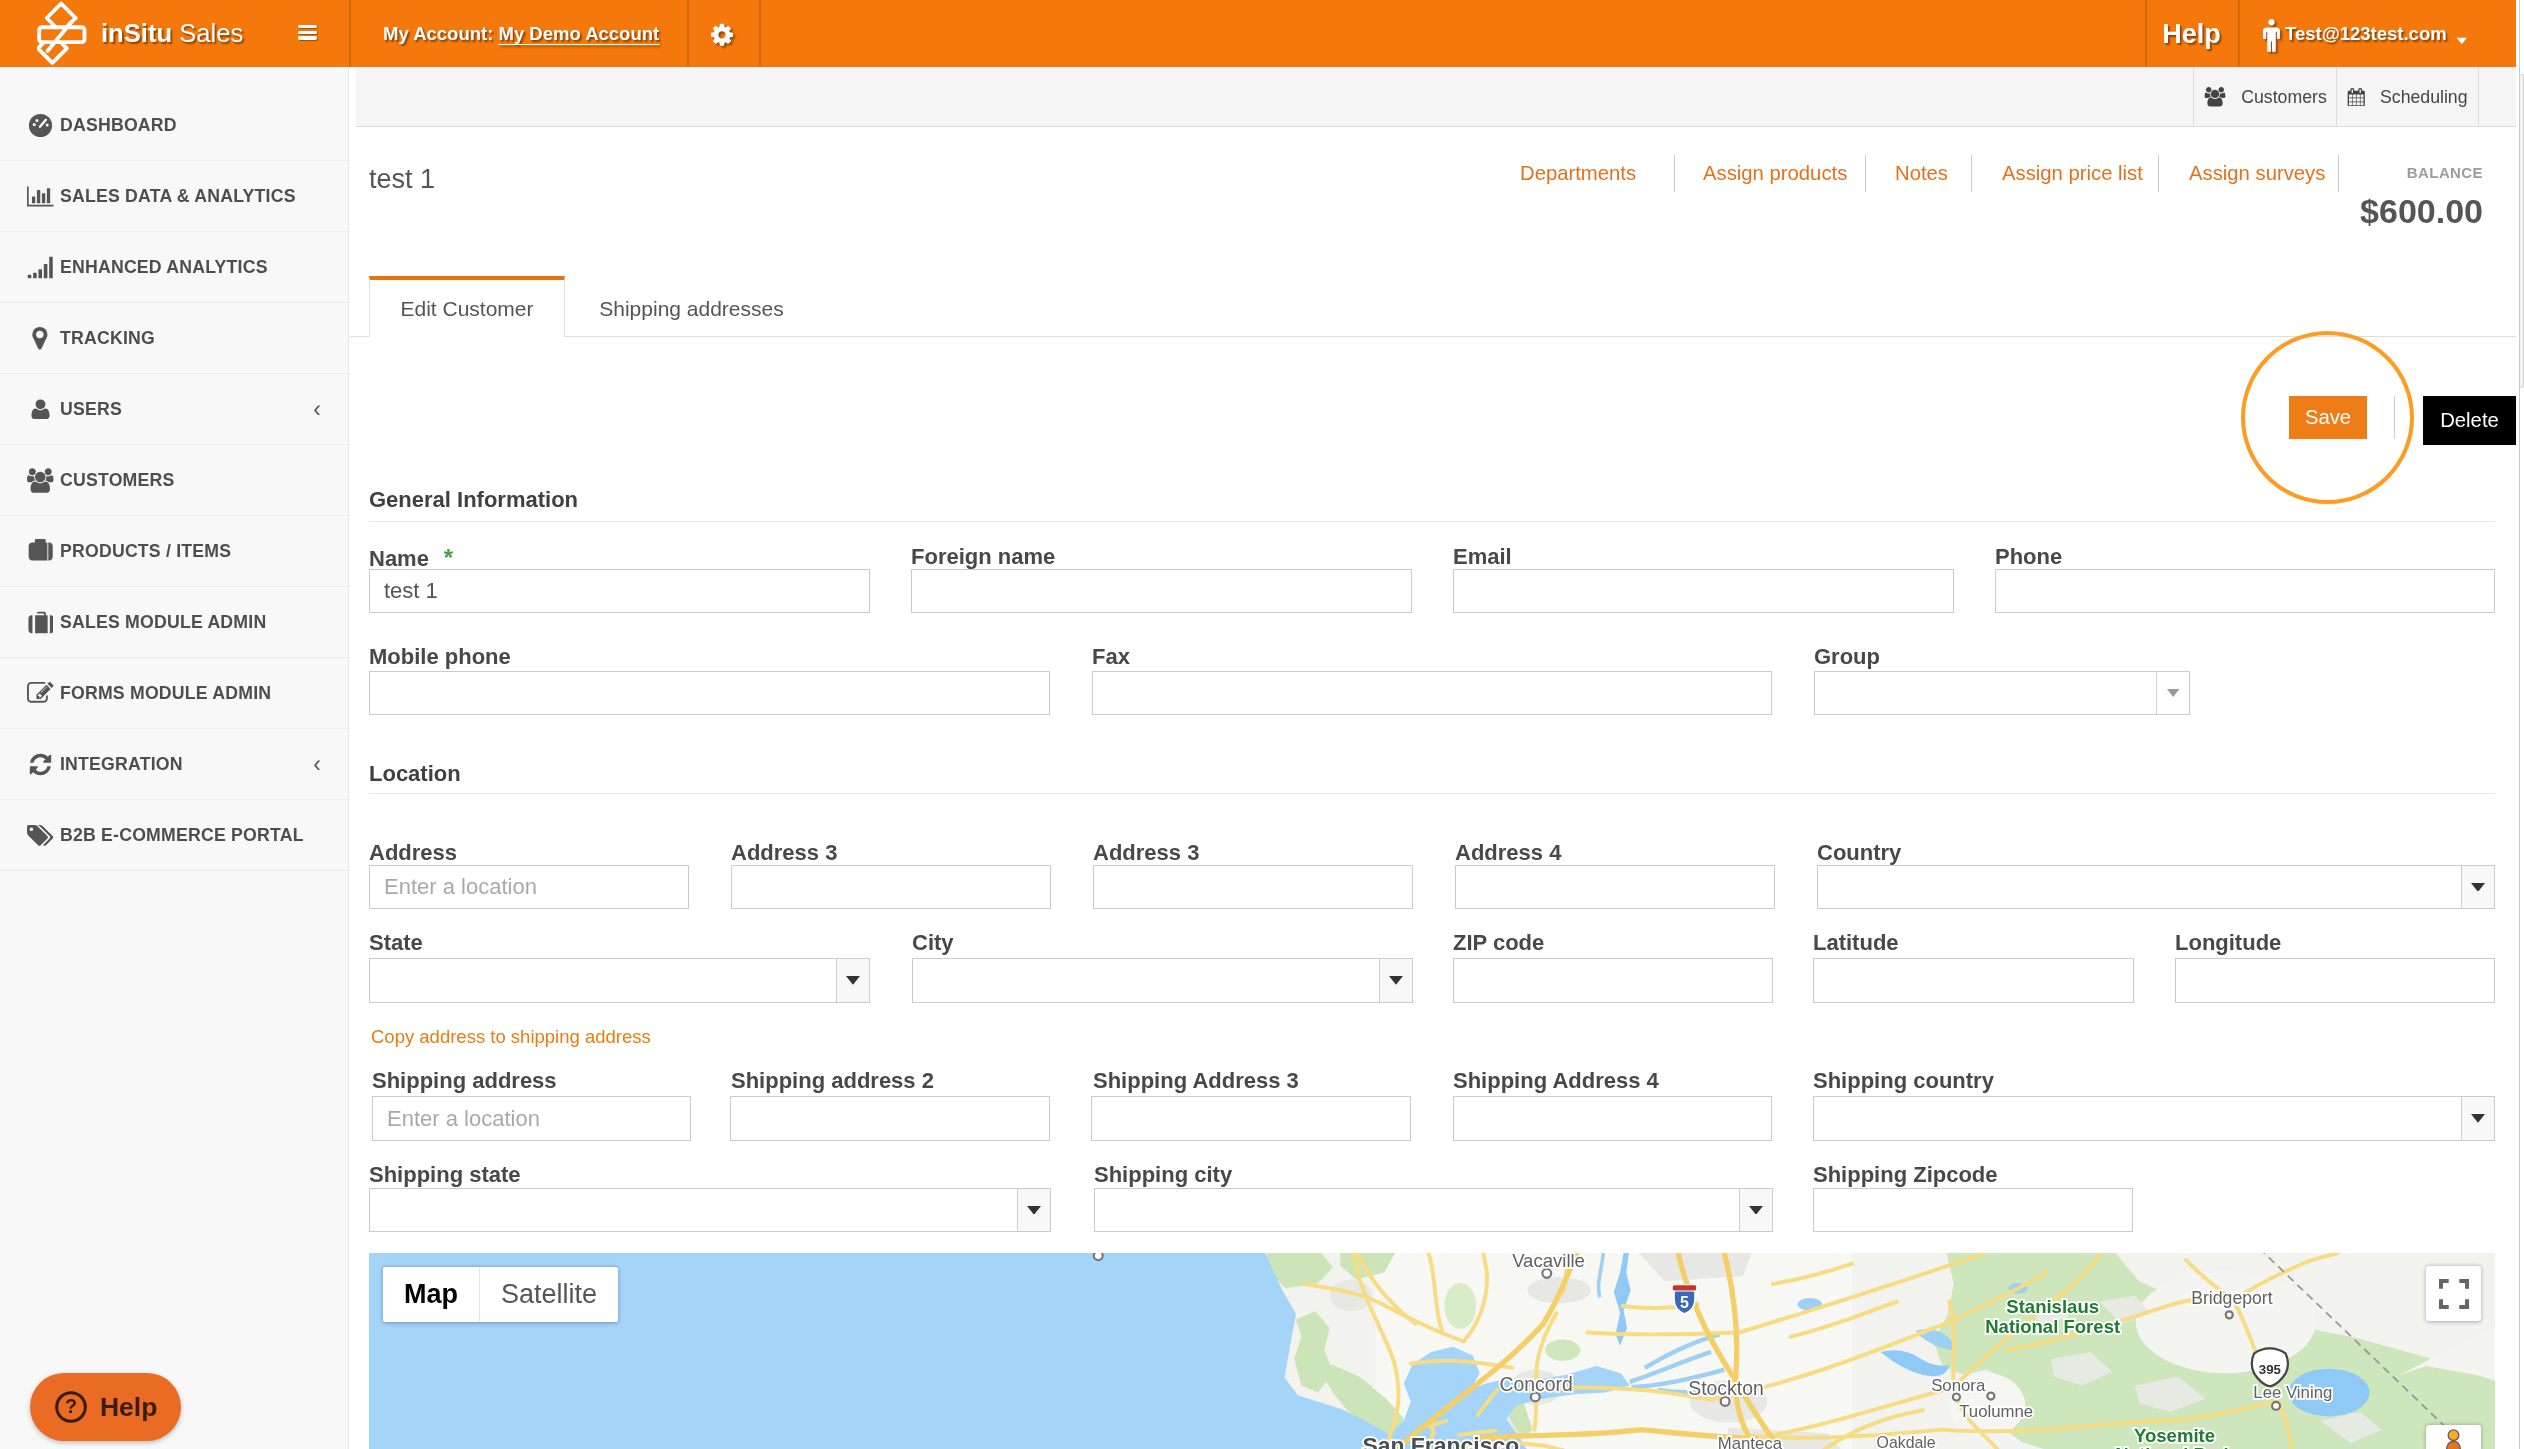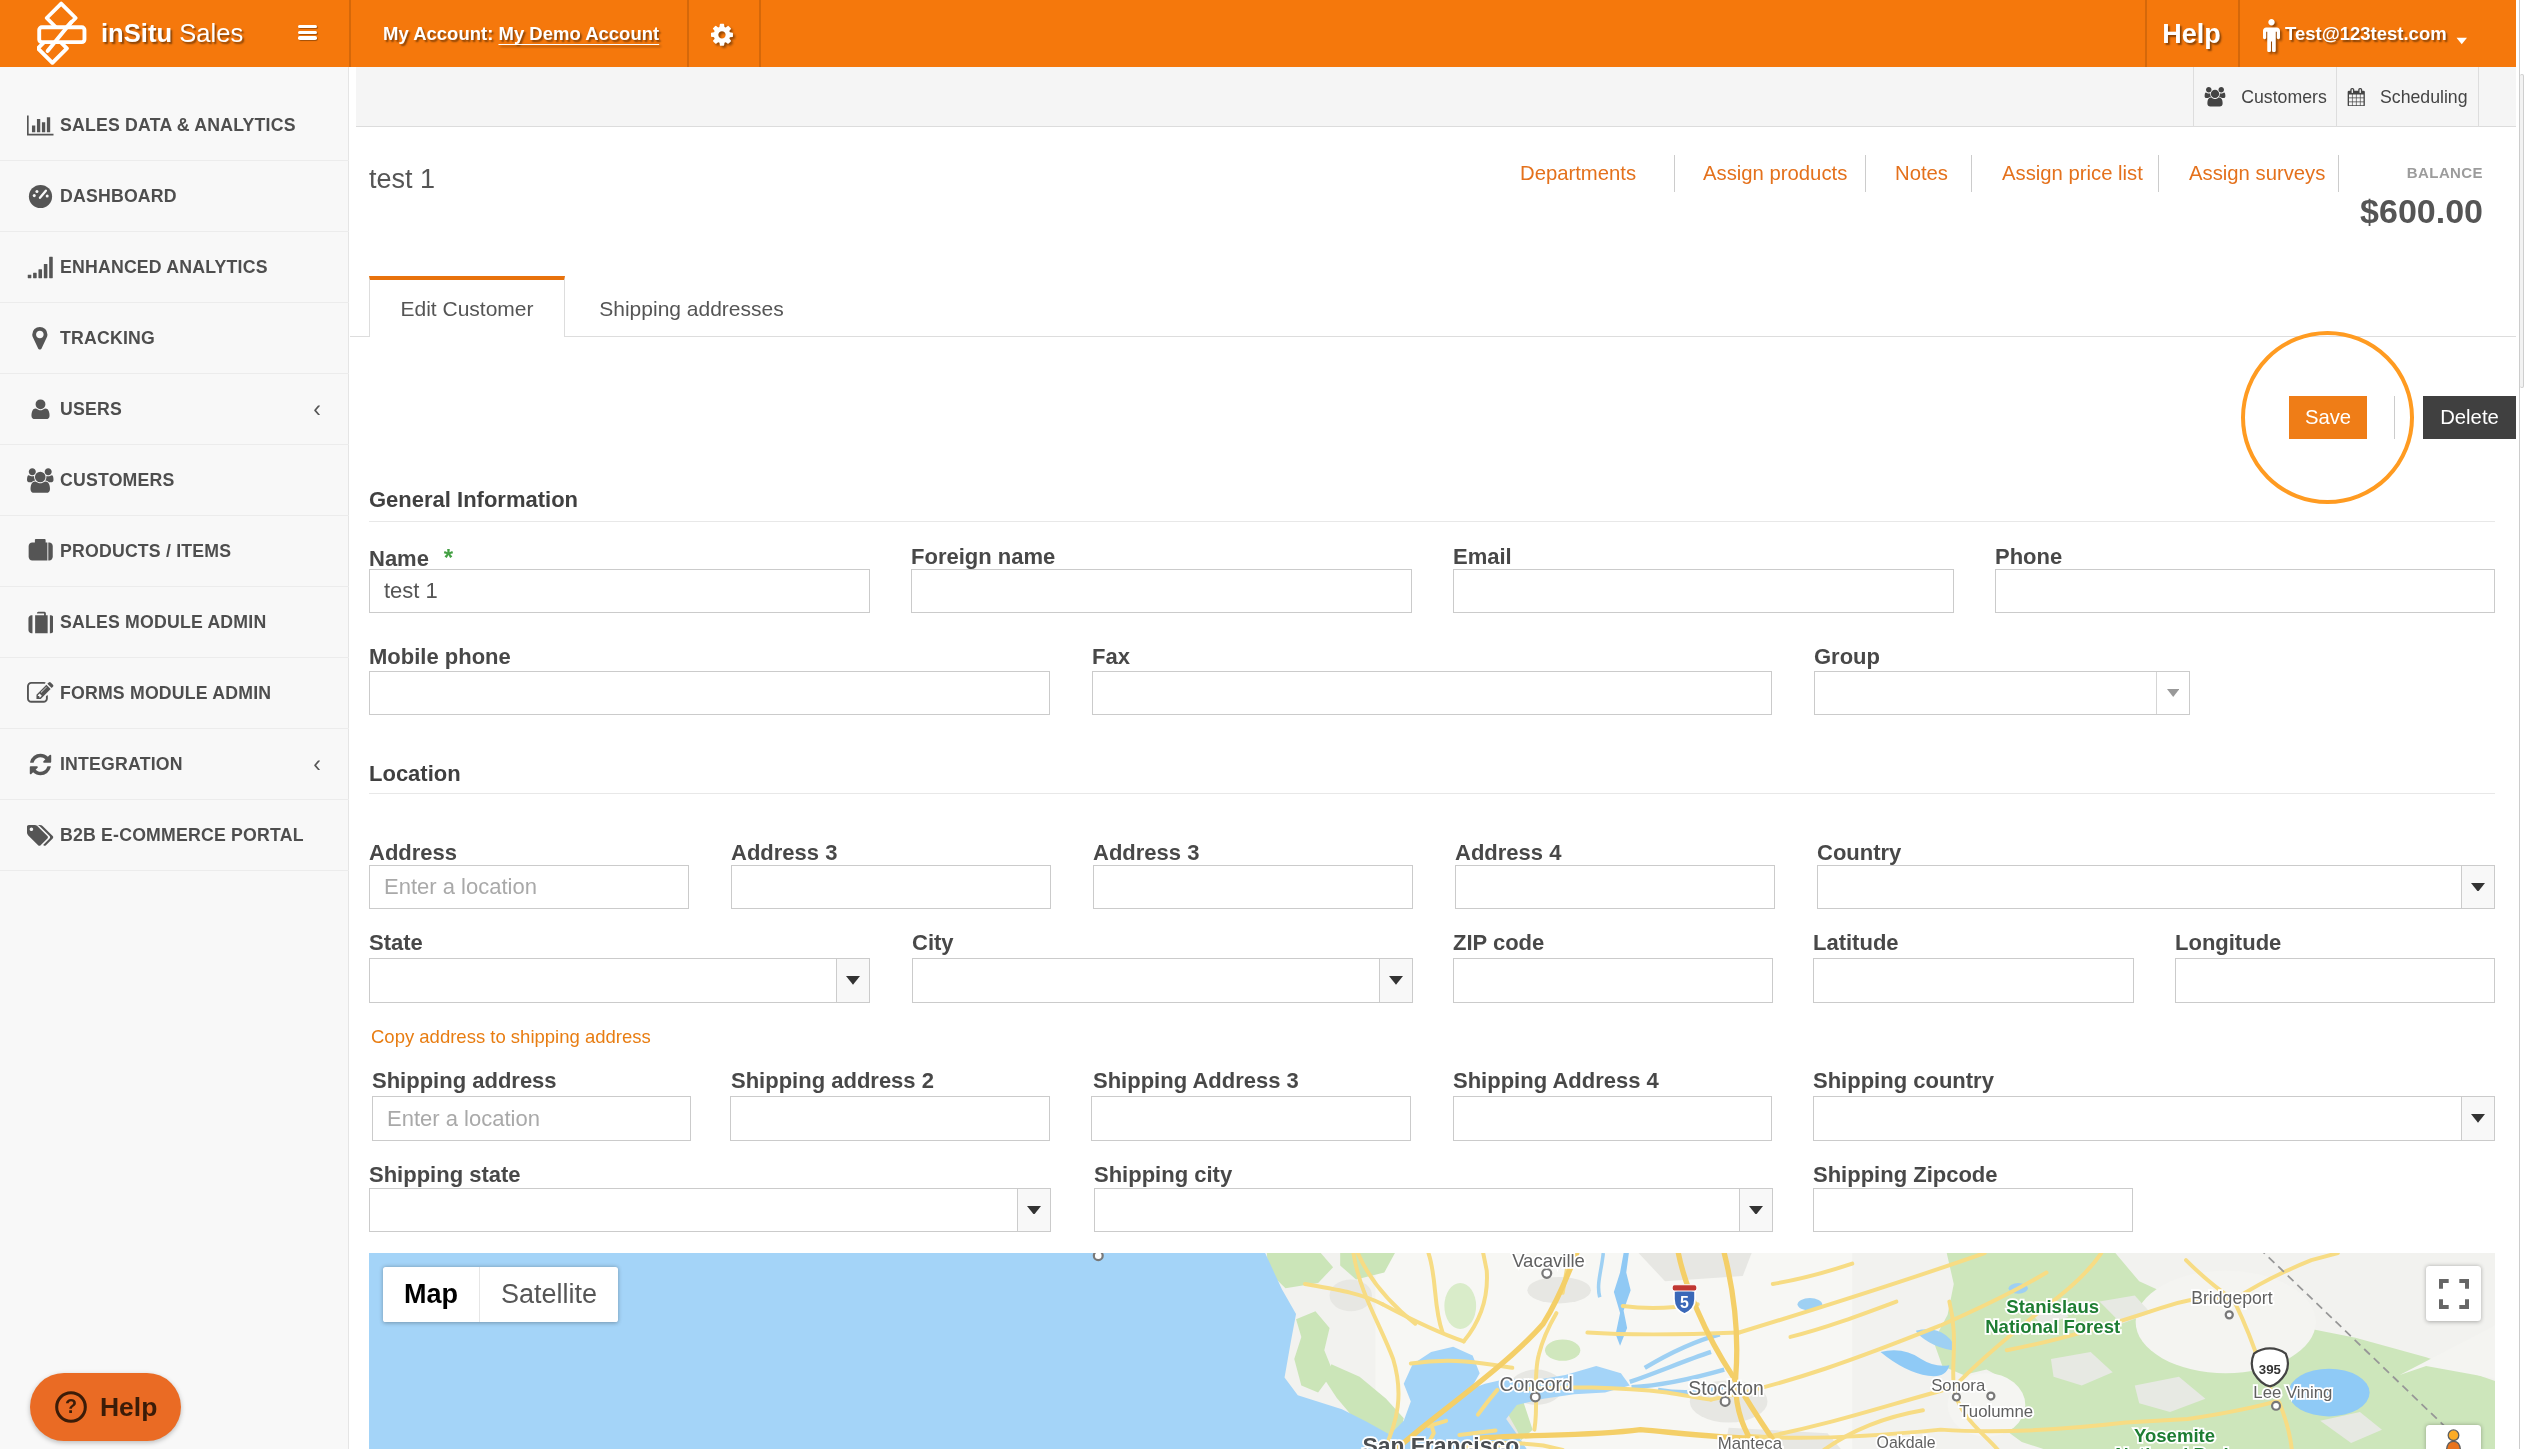--- a/index.html
+++ b/index.html
@@ -43,21 +43,21 @@
 
 
 #tabline { position:absolute; left:350px; top:336px; width:2166px; height:0.9px; background:#ddd; }
 #tabActive { position:absolute; left:369px; top:276px; width:196px; height:61px; background:#fff; border-left:0.9px solid #ddd; border-right:0.9px solid #ddd; border-top:4.4px solid #e8720c; display:flex; align-items:center; justify-content:center; font-size:21px; color:#555; }
 #tabInactive { position:absolute; left:579px; top:281px; width:225px; height:56px; display:flex; align-items:center; justify-content:center; font-size:21px; color:#555; }
 
 
 #circleAnn { position:absolute; left:2241px; top:331px; width:173px; height:173px; border:4.4px solid #ff9b21; border-radius:50%; }
 #btnSave { position:absolute; left:2289px; top:396px; width:78px; height:43px; background:#ef7d17; color:#fff; font-size:20.3px; display:flex; align-items:center; justify-content:center; }
 #btnDivider { position:absolute; left:2394px; top:396px; width:0.9px; height:43px; background:#ccc; }
-#btnDelete { position:absolute; left:2423px; top:396px; width:93px; height:43px; background:#404040; color:#fff; font-size:20.3px; display:flex; align-items:center; justify-content:center; }
+#btnDelete { position:absolute; left:2423px; top:396px; width:93px; height:49px; background:#000000; color:#fff; font-size:20.3px; display:flex; align-items:center; justify-content:center; }
 
 
 .sechead { position:absolute; font-size:22px; font-weight:bold; color:#404040; }
 .secline { position:absolute; height:0.9px; background:#e8e8e8; left:369px; width:2126px; }
 .flabel { position:absolute; font-size:22px; font-weight:bold; color:#484848; white-space:nowrap; }
 .req { color:#44a044; margin-left:8.8px; font-size:24px; }
 .finput { position:absolute; height:44px; background:#fff; border:0.9px solid #cbcbcb; font-size:22px; color:#555; display:flex; align-items:center; padding-left:14px; }
 .finput.ph { color:#a9a9a9; }
 .selbox { position:absolute; height:44px; background:#fff; border:0.9px solid #cbcbcb; }
 .selbox .arr { position:absolute; right:0; top:0; width:33px; height:42px; background:#f8f8f8; border-left:0.9px solid #ccc; display:flex; align-items:center; justify-content:center; }
@@ -116,41 +116,41 @@
     <div id="userTop" class="hshadow">Test@123test.com</div>
     <svg class="abs" style="left:2456px;top:37px" width="11.5" height="8" viewBox="0 0 22 14" fill="#fff">
         <path d="M1 1 L11 13 L21 1 Z"></path>
       </svg>
   </div>
 
   <div id="sidebar">
     <div id="snav">
       <div class="sitem">
           <span class="sico">
-            <svg width="26.5" height="25" viewBox="0 0 2048 1792" fill="#555">
-              <path d="M640 896v512h-256v-512h256zm384-512v1024h-256v-1024h256zm1024 1152v128h-2048v-1536h128v1408h1920zm-640-896v768h-256v-768h256zm384-384v1152h-256v-1152h256z"></path>
-            </svg>
-          </span>
-          <span class="slab">SALES DATA &amp; ANALYTICS</span>
-        </div>
-      <div class="sitem">
-          <span class="sico">
             <svg width="25" height="25" viewBox="0 0 28 28">
               <circle cx="14" cy="14" r="13" fill="#555"></circle>
               <g stroke="#f8f8f8" stroke-width="2.6" stroke-linecap="round">
                 <line x1="13.4" y1="15.5" x2="20" y2="7.5"></line>
               </g>
               <g fill="#f8f8f8">
                 <circle cx="7" cy="13" r="1.7"></circle>
                 <circle cx="10" cy="8.4" r="1.7"></circle>
                 <circle cx="21.5" cy="13.4" r="1.7"></circle>
               </g>
             </svg>
           </span>
           <span class="slab">DASHBOARD</span>
+        </div>
+      <div class="sitem">
+          <span class="sico">
+            <svg width="26.5" height="25" viewBox="0 0 2048 1792" fill="#555">
+              <path d="M640 896v512h-256v-512h256zm384-512v1024h-256v-1024h256zm1024 1152v128h-2048v-1536h128v1408h1920zm-640-896v768h-256v-768h256zm384-384v1152h-256v-1152h256z"></path>
+            </svg>
+          </span>
+          <span class="slab">SALES DATA &amp; ANALYTICS</span>
         </div>
       <div class="sitem">
           <span class="sico">
             <svg width="26.5" height="25" viewBox="0 0 1792 1792" fill="#555">
               <path d="M256 1440v192q0 14-9 23t-23 9h-192q-14 0-23-9t-9-23v-192q0-14 9-23t23-9h192q14 0 23 9t9 23zm384-128v320q0 14-9 23t-23 9h-192q-14 0-23-9t-9-23v-320q0-14 9-23t23-9h192q14 0 23 9t9 23zm384-256v576q0 14-9 23t-23 9h-192q-14 0-23-9t-9-23v-576q0-14 9-23t23-9h192q14 0 23 9t9 23zm384-384v960q0 14-9 23t-23 9h-192q-14 0-23-9t-9-23v-960q0-14 9-23t23-9h192q14 0 23 9t9 23zm384-512v1472q0 14-9 23t-23 9h-192q-14 0-23-9t-9-23v-1472q0-14 9-23t23-9h192q14 0 23 9t9 23z"></path>
             </svg>
           </span>
           <span class="slab">ENHANCED ANALYTICS</span>
         </div>
       <div class="sitem">

